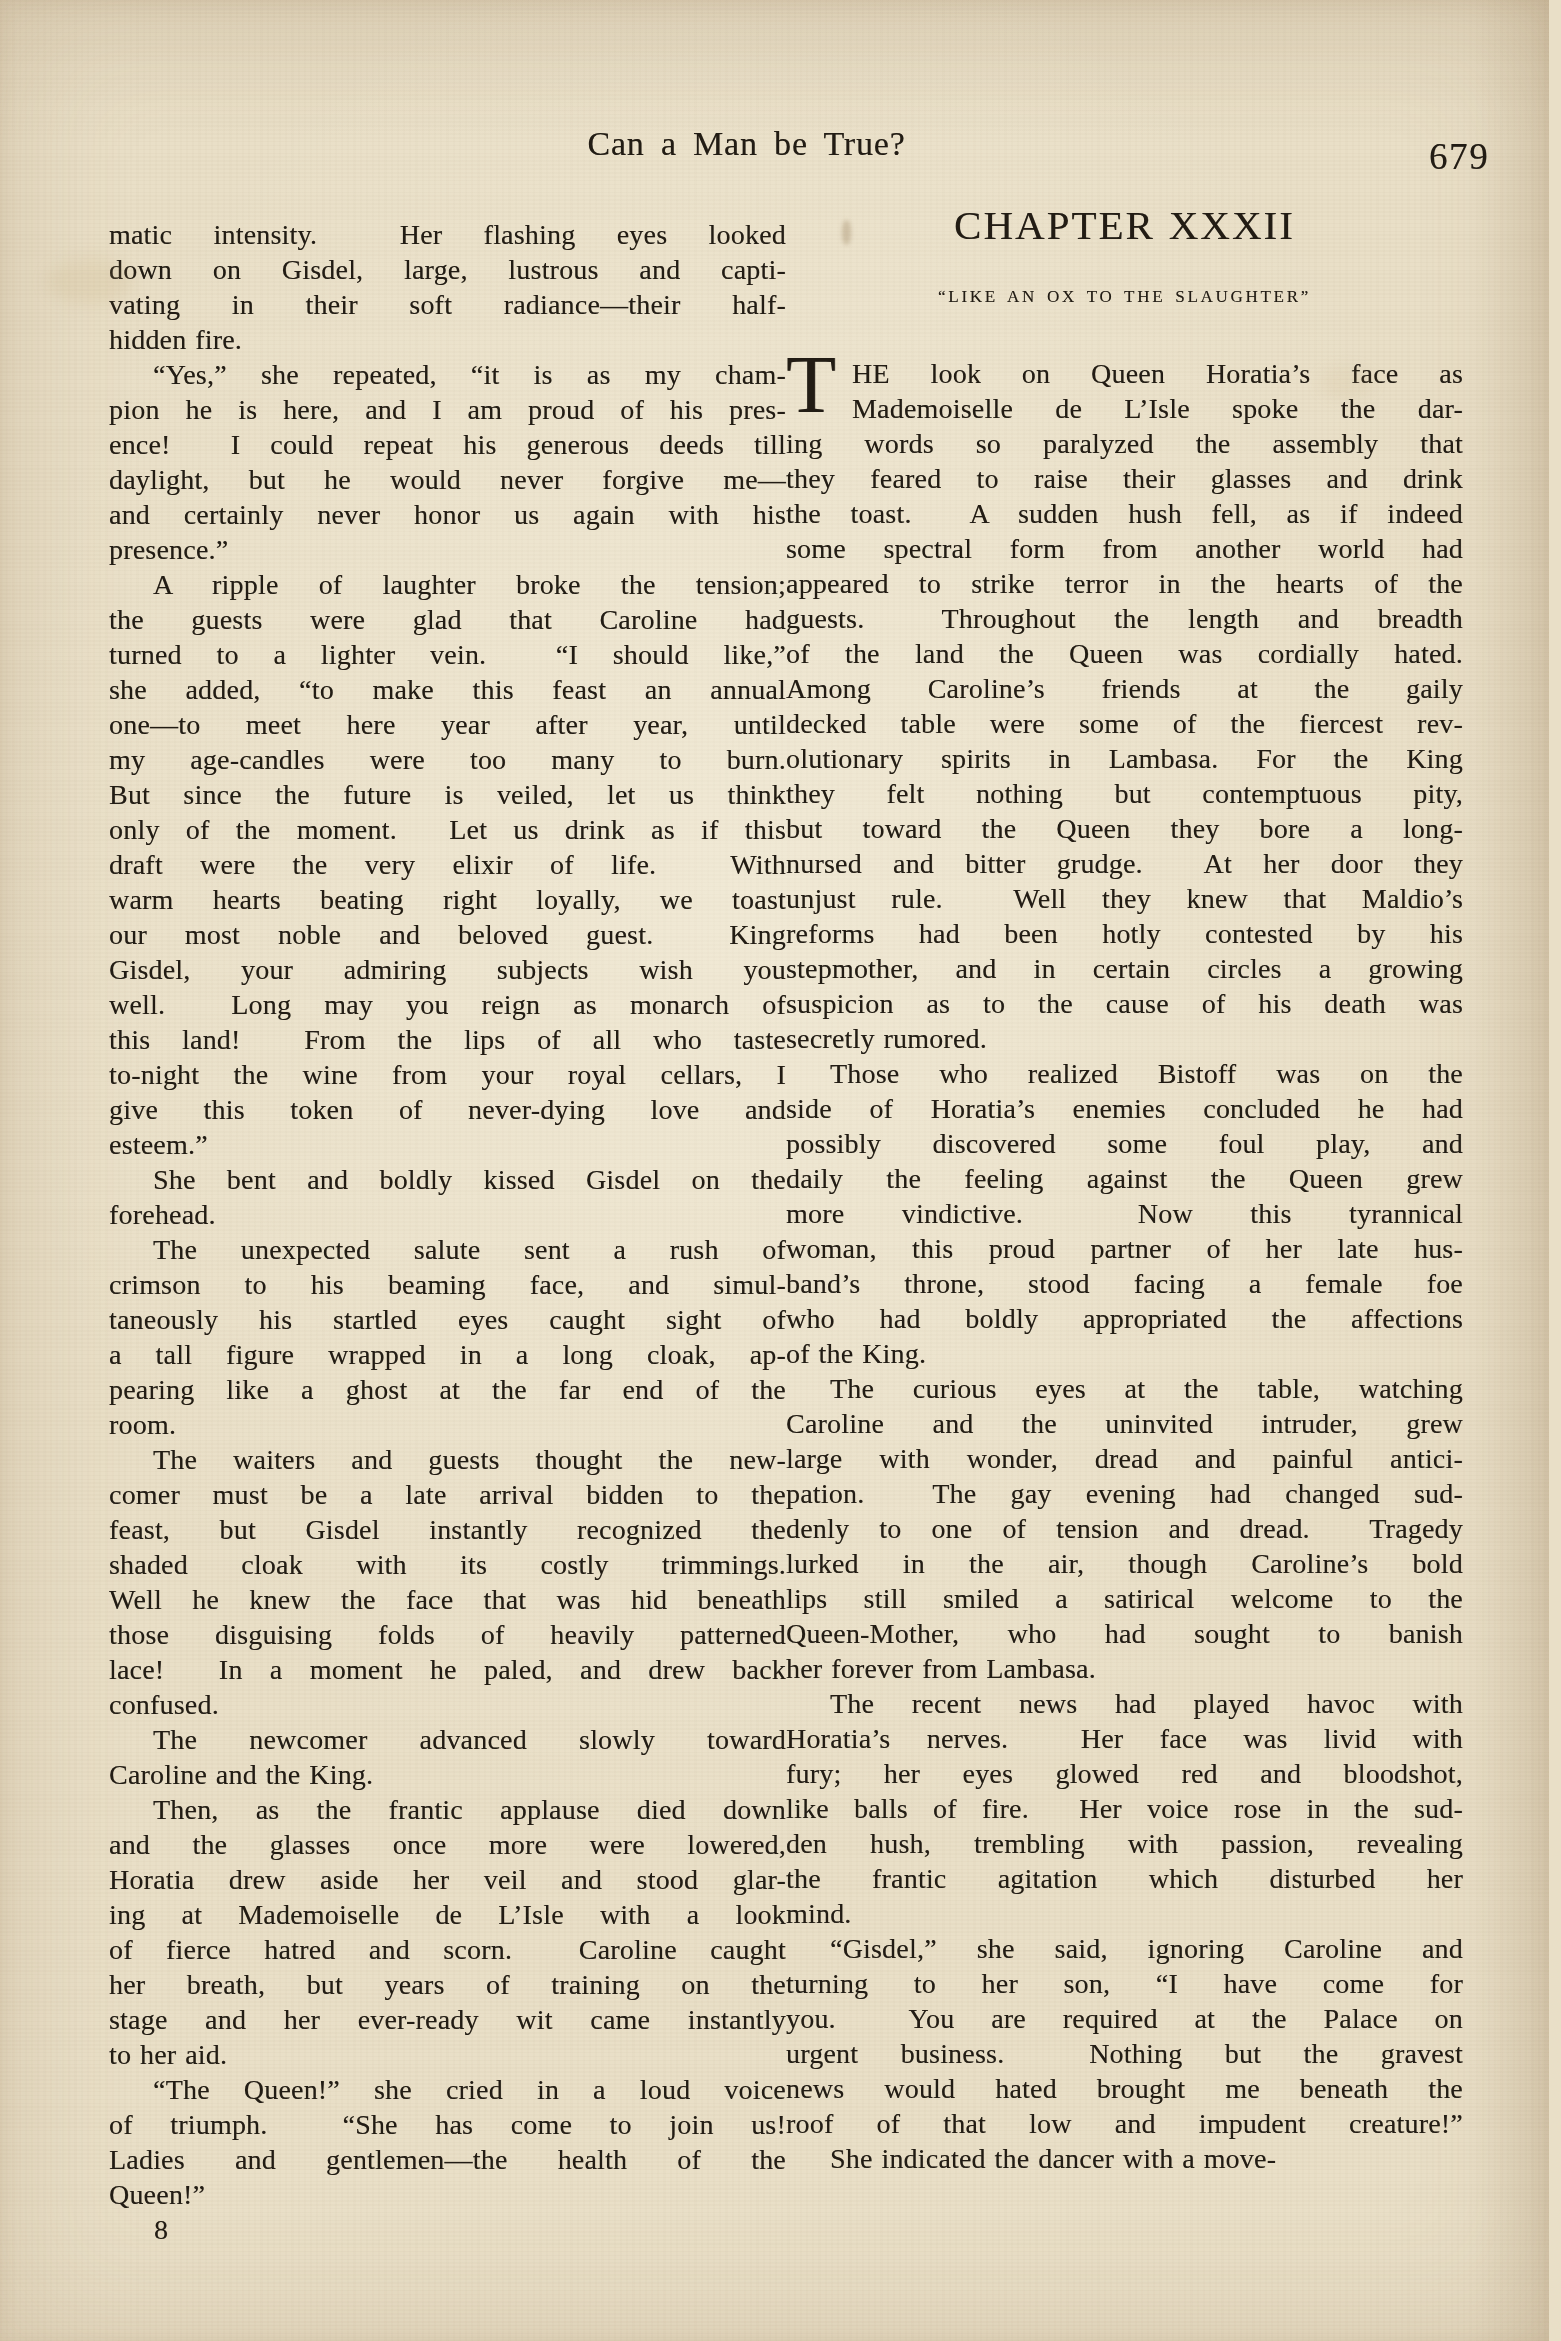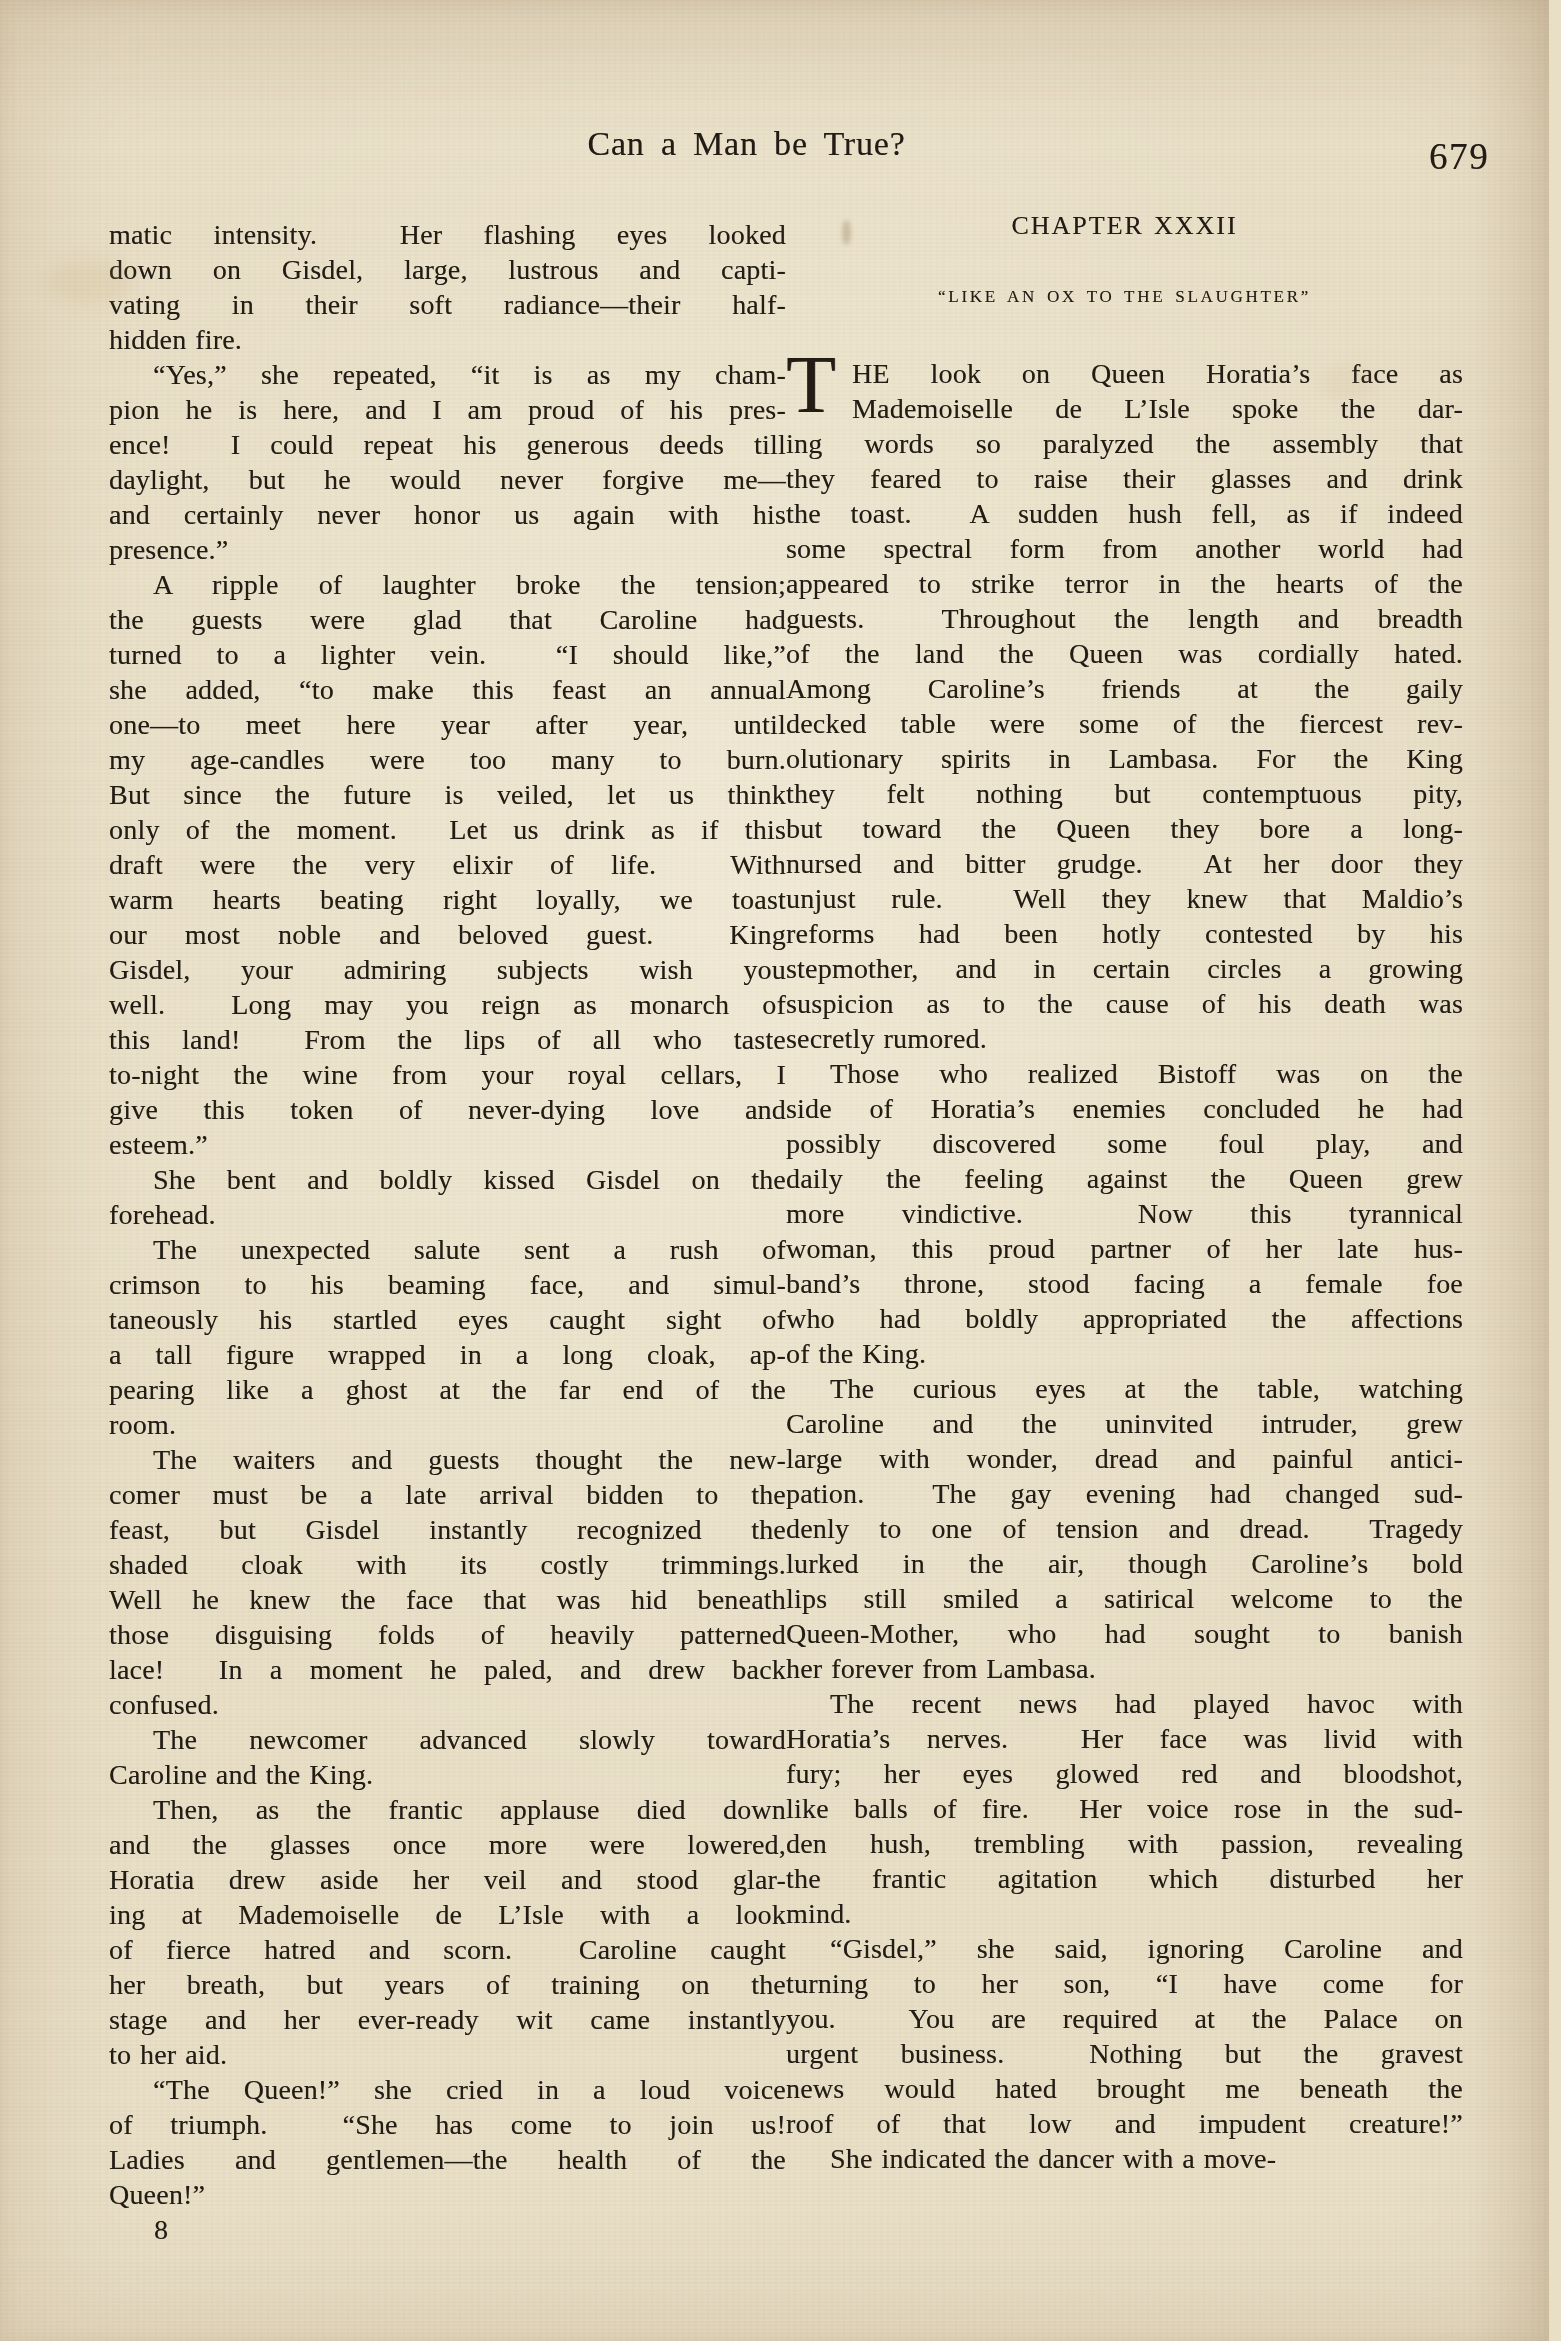--- a/index.html
+++ b/index.html
@@ -66,21 +66,21 @@
     position: absolute;
     top: -11.7px; left: 0;
     font-size: 82px;
     line-height: 1;
     text-shadow: 0.4px 0.4px 0.6px rgba(34,28,20,0.5);
   }
   .tline.dc-indent { padding-left: 66px; }
   .chapter-heading {
     margin-top: -9.4px;
     text-align: center;
-    font-size: 26px;
+    font-size: 41px;
     letter-spacing: 2px;
     text-shadow: 0.2px 0.2px 0.5px rgba(34,28,20,0.5);
   }
   .chapter-subtitle {
     margin-top: 36px;
     margin-bottom: 42px;
     text-align: center;
     font-size: 17px;
     letter-spacing: 2.7px;
     word-spacing: 3.1px;

